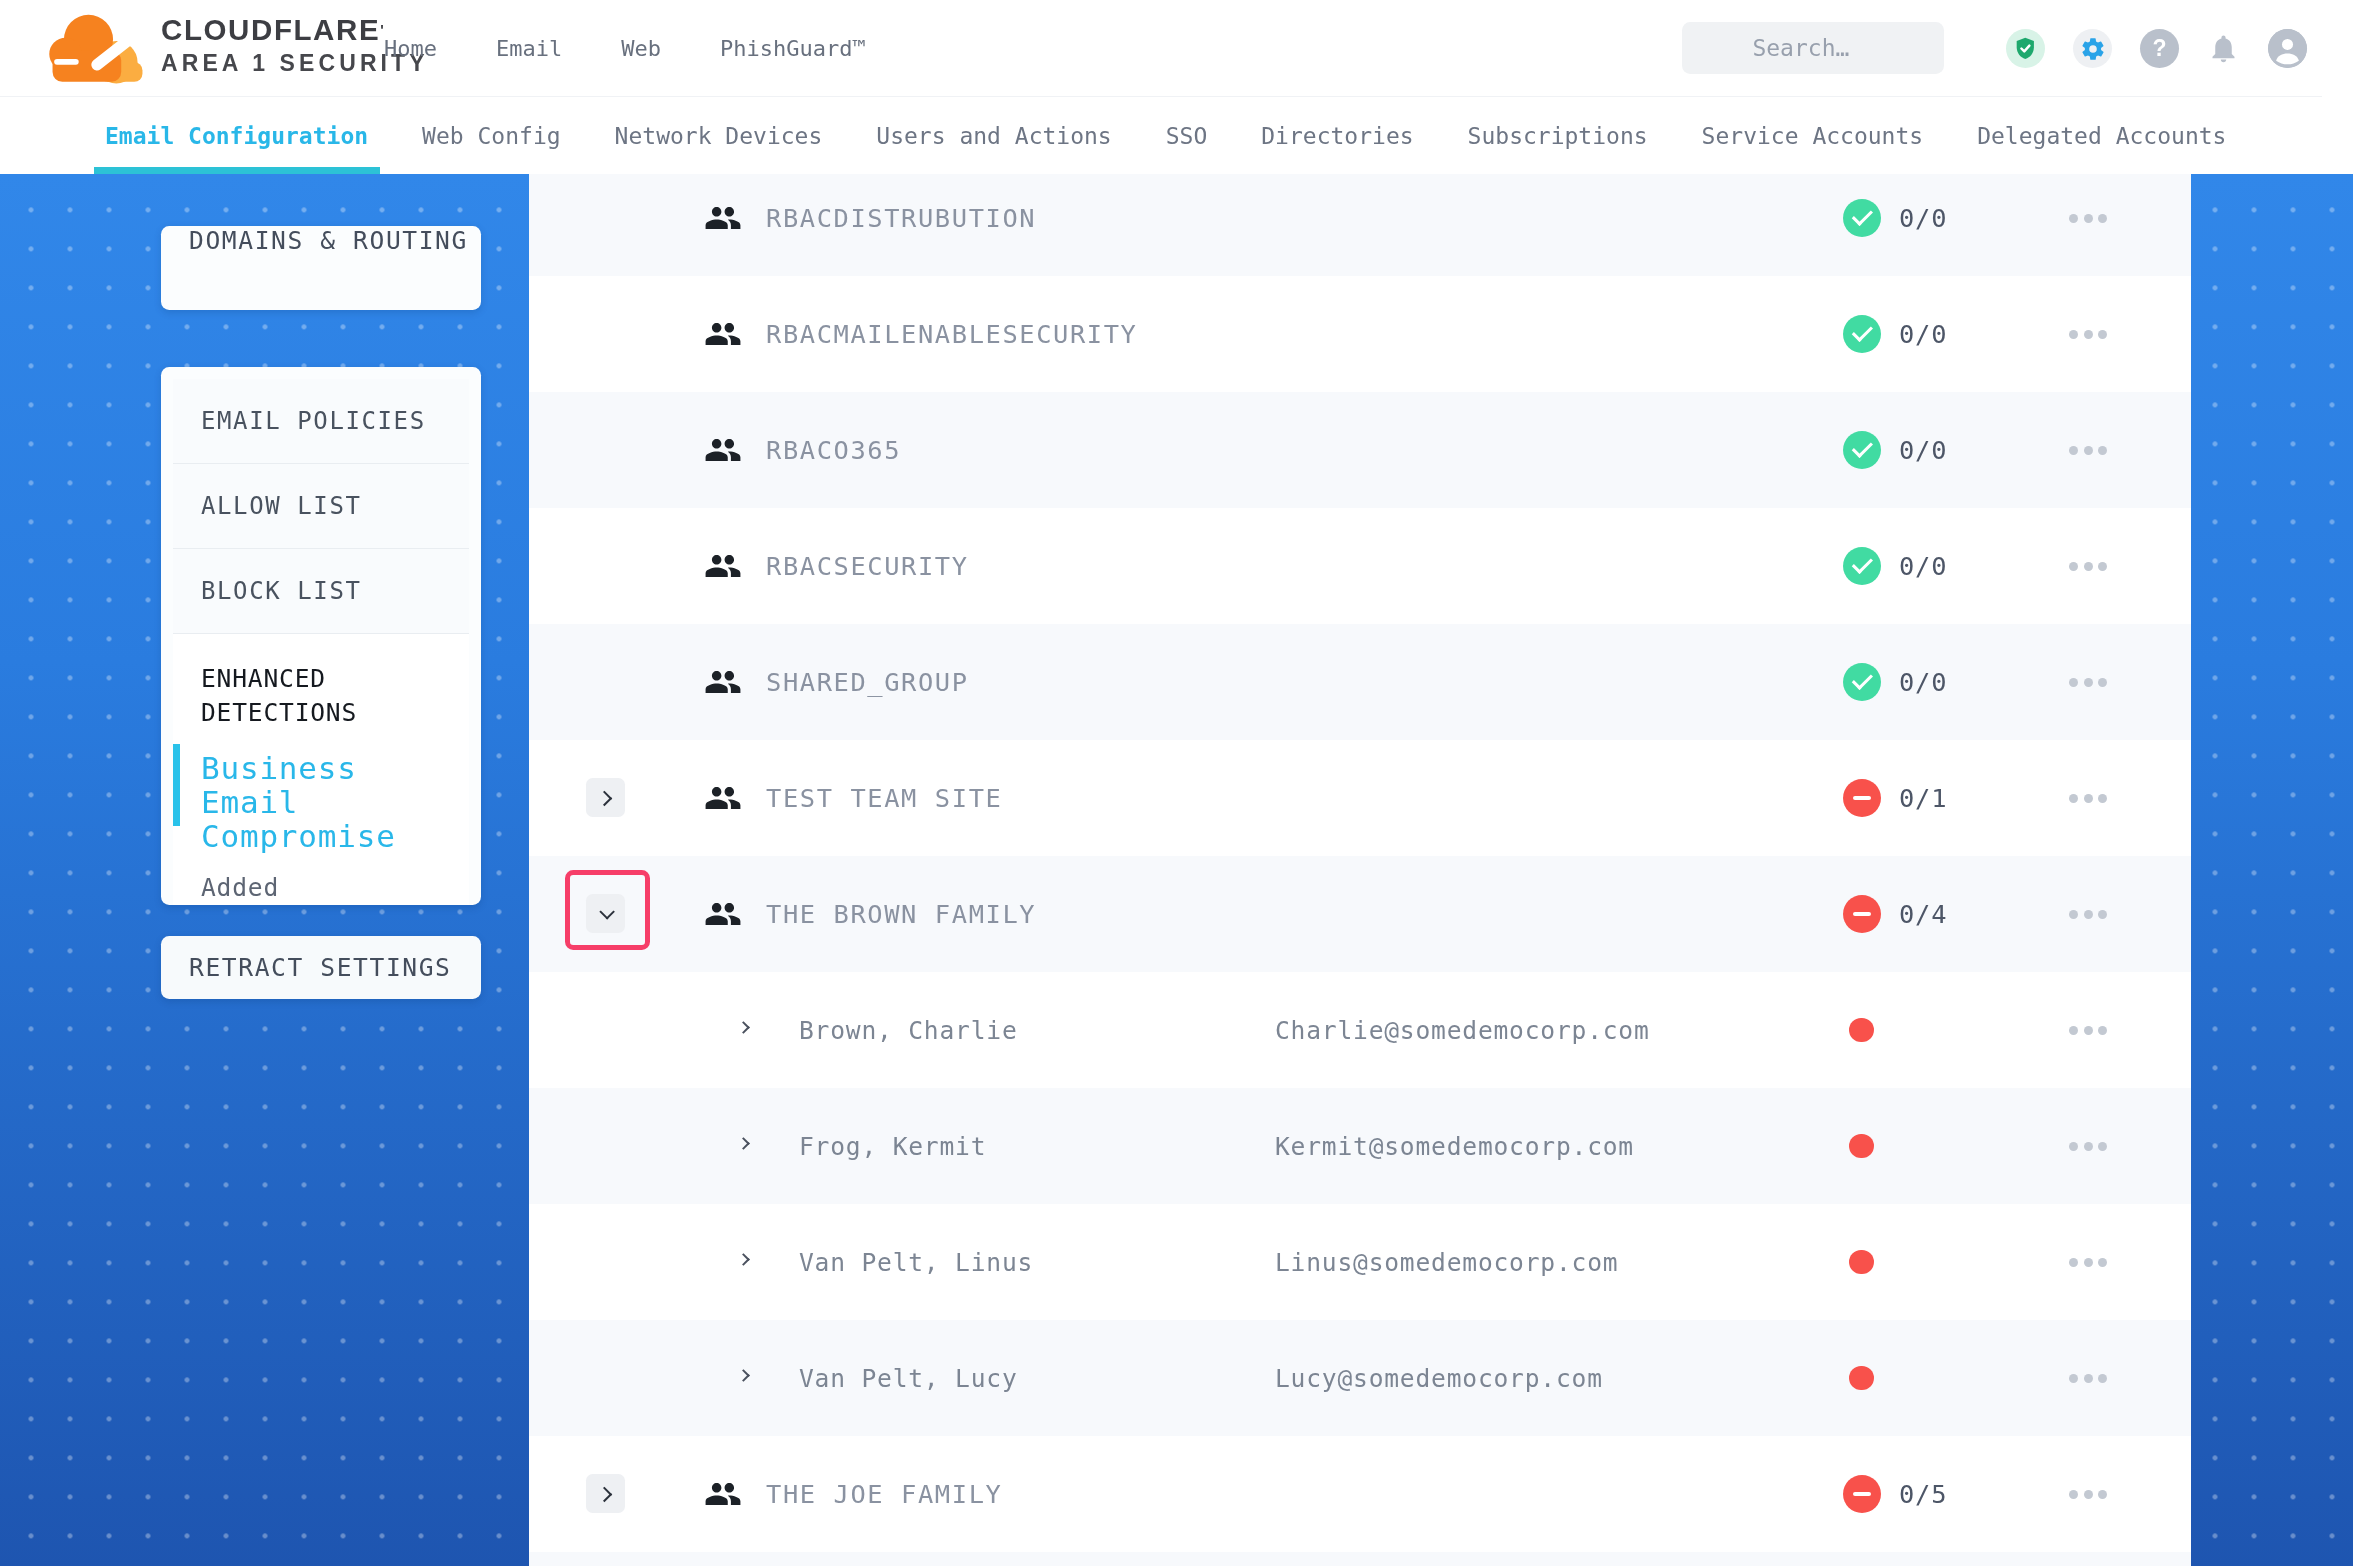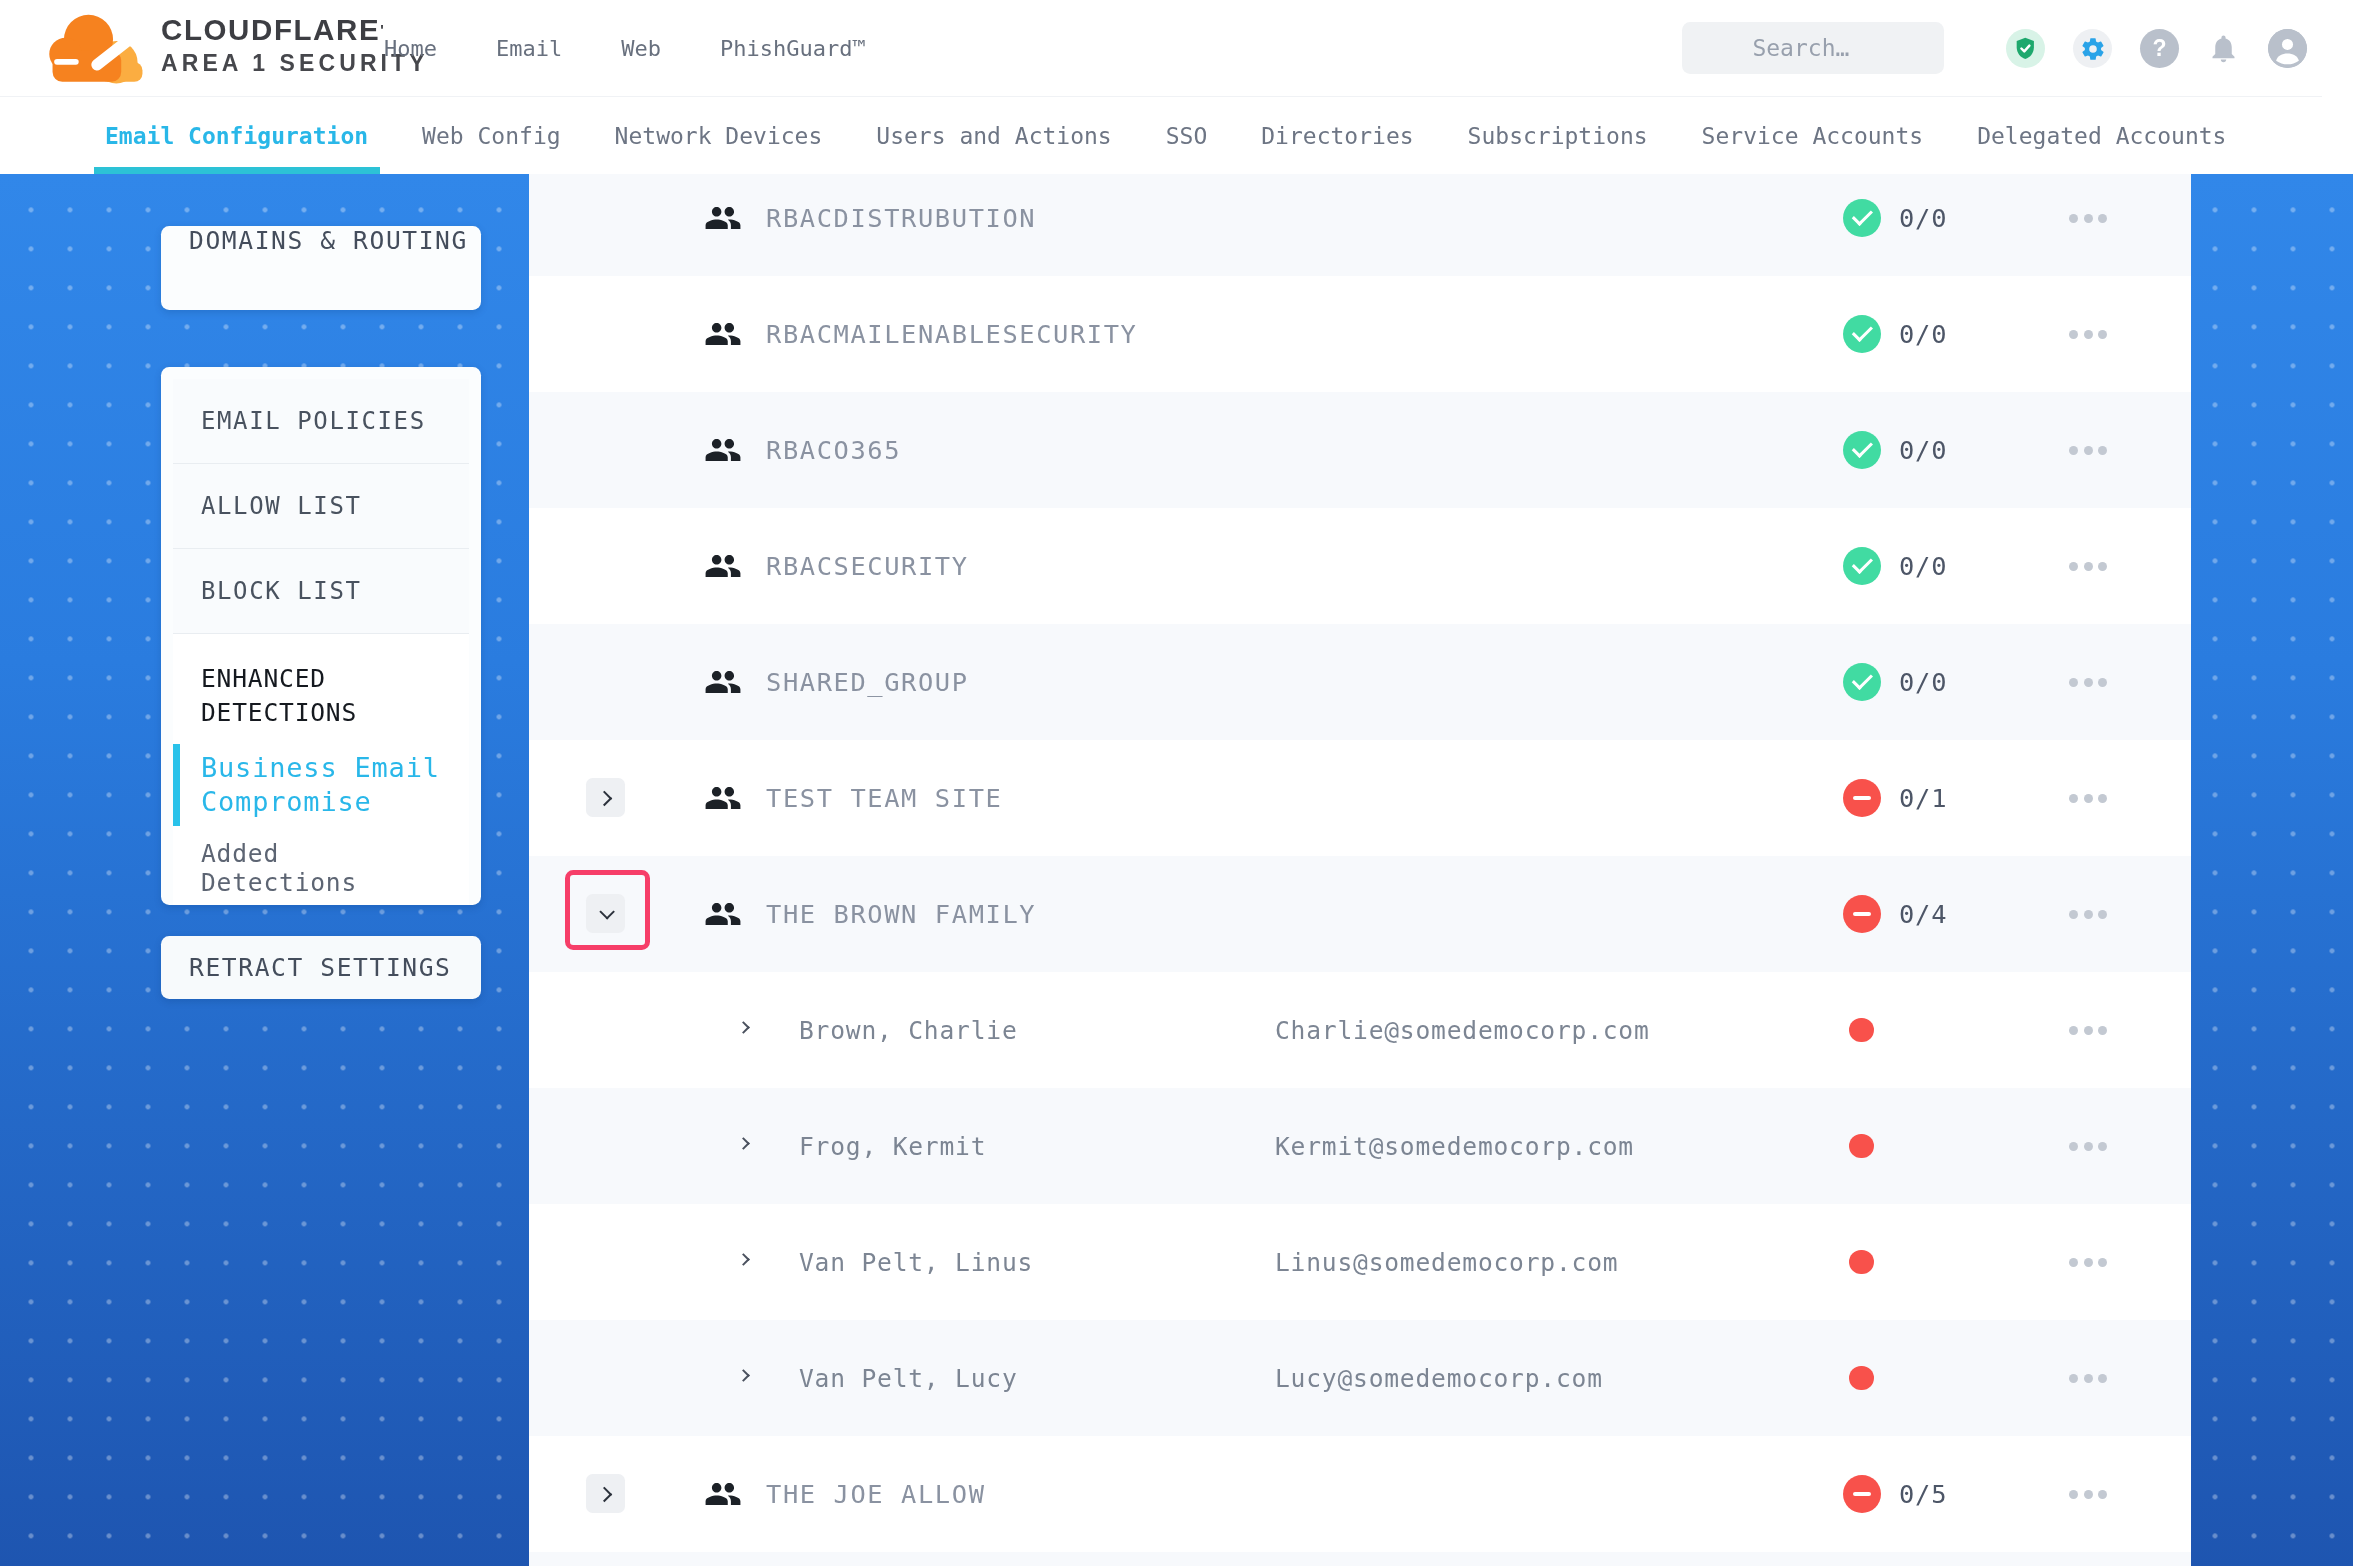--- a/index.html
+++ b/index.html
@@ -42,21 +42,21 @@
     background-size:39px 39px;background-position:11.5px 16.4px;}
 
   
   .side-card{position:absolute;background:#fbfdfe;border-radius:8.2px;z-index:20;box-shadow:0 2.5px 7.4px rgba(8,48,107,0.18);overflow:hidden;}
   .card-domains{left:161px;top:226px;width:320px;height:84px;display:flex;padding-left:28px;}
   .side-label{font-size:24.6px;color:#444d5c;letter-spacing:1.6px;}
   .card-policies{left:161px;top:367px;width:320px;height:538px;padding:12px;}
   .policy-item{height:85px;display:flex;align-items:center;padding-left:28px;background:#f9fbfd;border-bottom:0.8px solid #e9edf1;font-size:24px;color:#49525f;letter-spacing:1.6px;cursor:pointer;}
   .enhanced{background:#ffffff;padding:28px 24.6px 0 28px;height:282px;position:relative;}
   .enh-title{font-size:24.6px;color:#15191f;line-height:34px;letter-spacing:0.8px;white-space:pre-line;}
-  .enh-active{position:relative;margin-top:21px;font-size:27px;line-height:34px;color:#29b7e9;letter-spacing:0.8px;cursor:pointer;}
+  .enh-active{position:relative;margin-top:21px;font-size:31px;line-height:34px;color:#29b7e9;letter-spacing:0.8px;cursor:pointer;}
   .enh-active::before{content:"";position:absolute;left:-28px;top:-6.6px;width:6.6px;height:82px;background:#29c2ea;}
   .enh-secondary{margin-top:19.7px;font-size:24.6px;color:#5d6573;letter-spacing:0.8px;cursor:pointer;}
   .card-retract{left:161px;top:936px;width:320px;height:63px;display:flex;align-items:center;padding-left:28px;background:#f7fafc;}
 
   
   .panel{position:absolute;left:529px;top:174px;width:1662px;height:1393px;background:#ffffff;z-index:15;overflow:hidden;}
   .rows{position:absolute;top:-14px;left:0;width:100%;}
   .row{position:relative;height:116px;width:100%;}
   .row.light{background:#f7f9fc;}
   .row.white{background:#ffffff;}
@@ -382,21 +382,21 @@
   </div>
         <div class="row white">
     <div class="expander" style="display: flex;">
             <span class="chev right"></span>
           </div>
 
     <svg class="people-ic" viewBox="0 0 24 24" style="display: block;">
       <path fill="#1c2127" d="M16 11c1.66 0 2.99-1.34 2.99-3S17.66 5 16 5s-3 1.34-3 3 1.34 3 3 3zm-8 0c1.66 0 2.99-1.34 2.99-3S9.66 5 8 5 5 6.34 5 8s1.34 3 3 3zm0 2c-2.33 0-7 1.17-7 3.5V19h14v-2.5C15 14.17 10.33 13 8 13zm8 0c-.29 0-.62.02-.97.05 1.16.84 1.97 1.97 1.97 3.45V19h6v-2.5c0-2.33-4.67-3.5-7-3.5z"></path>
     </svg>
 
-    <span class="g-name" style="display: flex;">THE JOE ALLOW</span>
+    <span class="g-name" style="display: flex;">THE JOE FAMILY</span>
 
     <span class="status big" style="display: flex;">
             <span class="badge blocked"></span>
           </span>
     <span class="count" style="display: flex;">0/5</span>
     <span class="dots" style="display: flex;">
             <i></i>
             <i></i>
             <i></i>
           </span>

